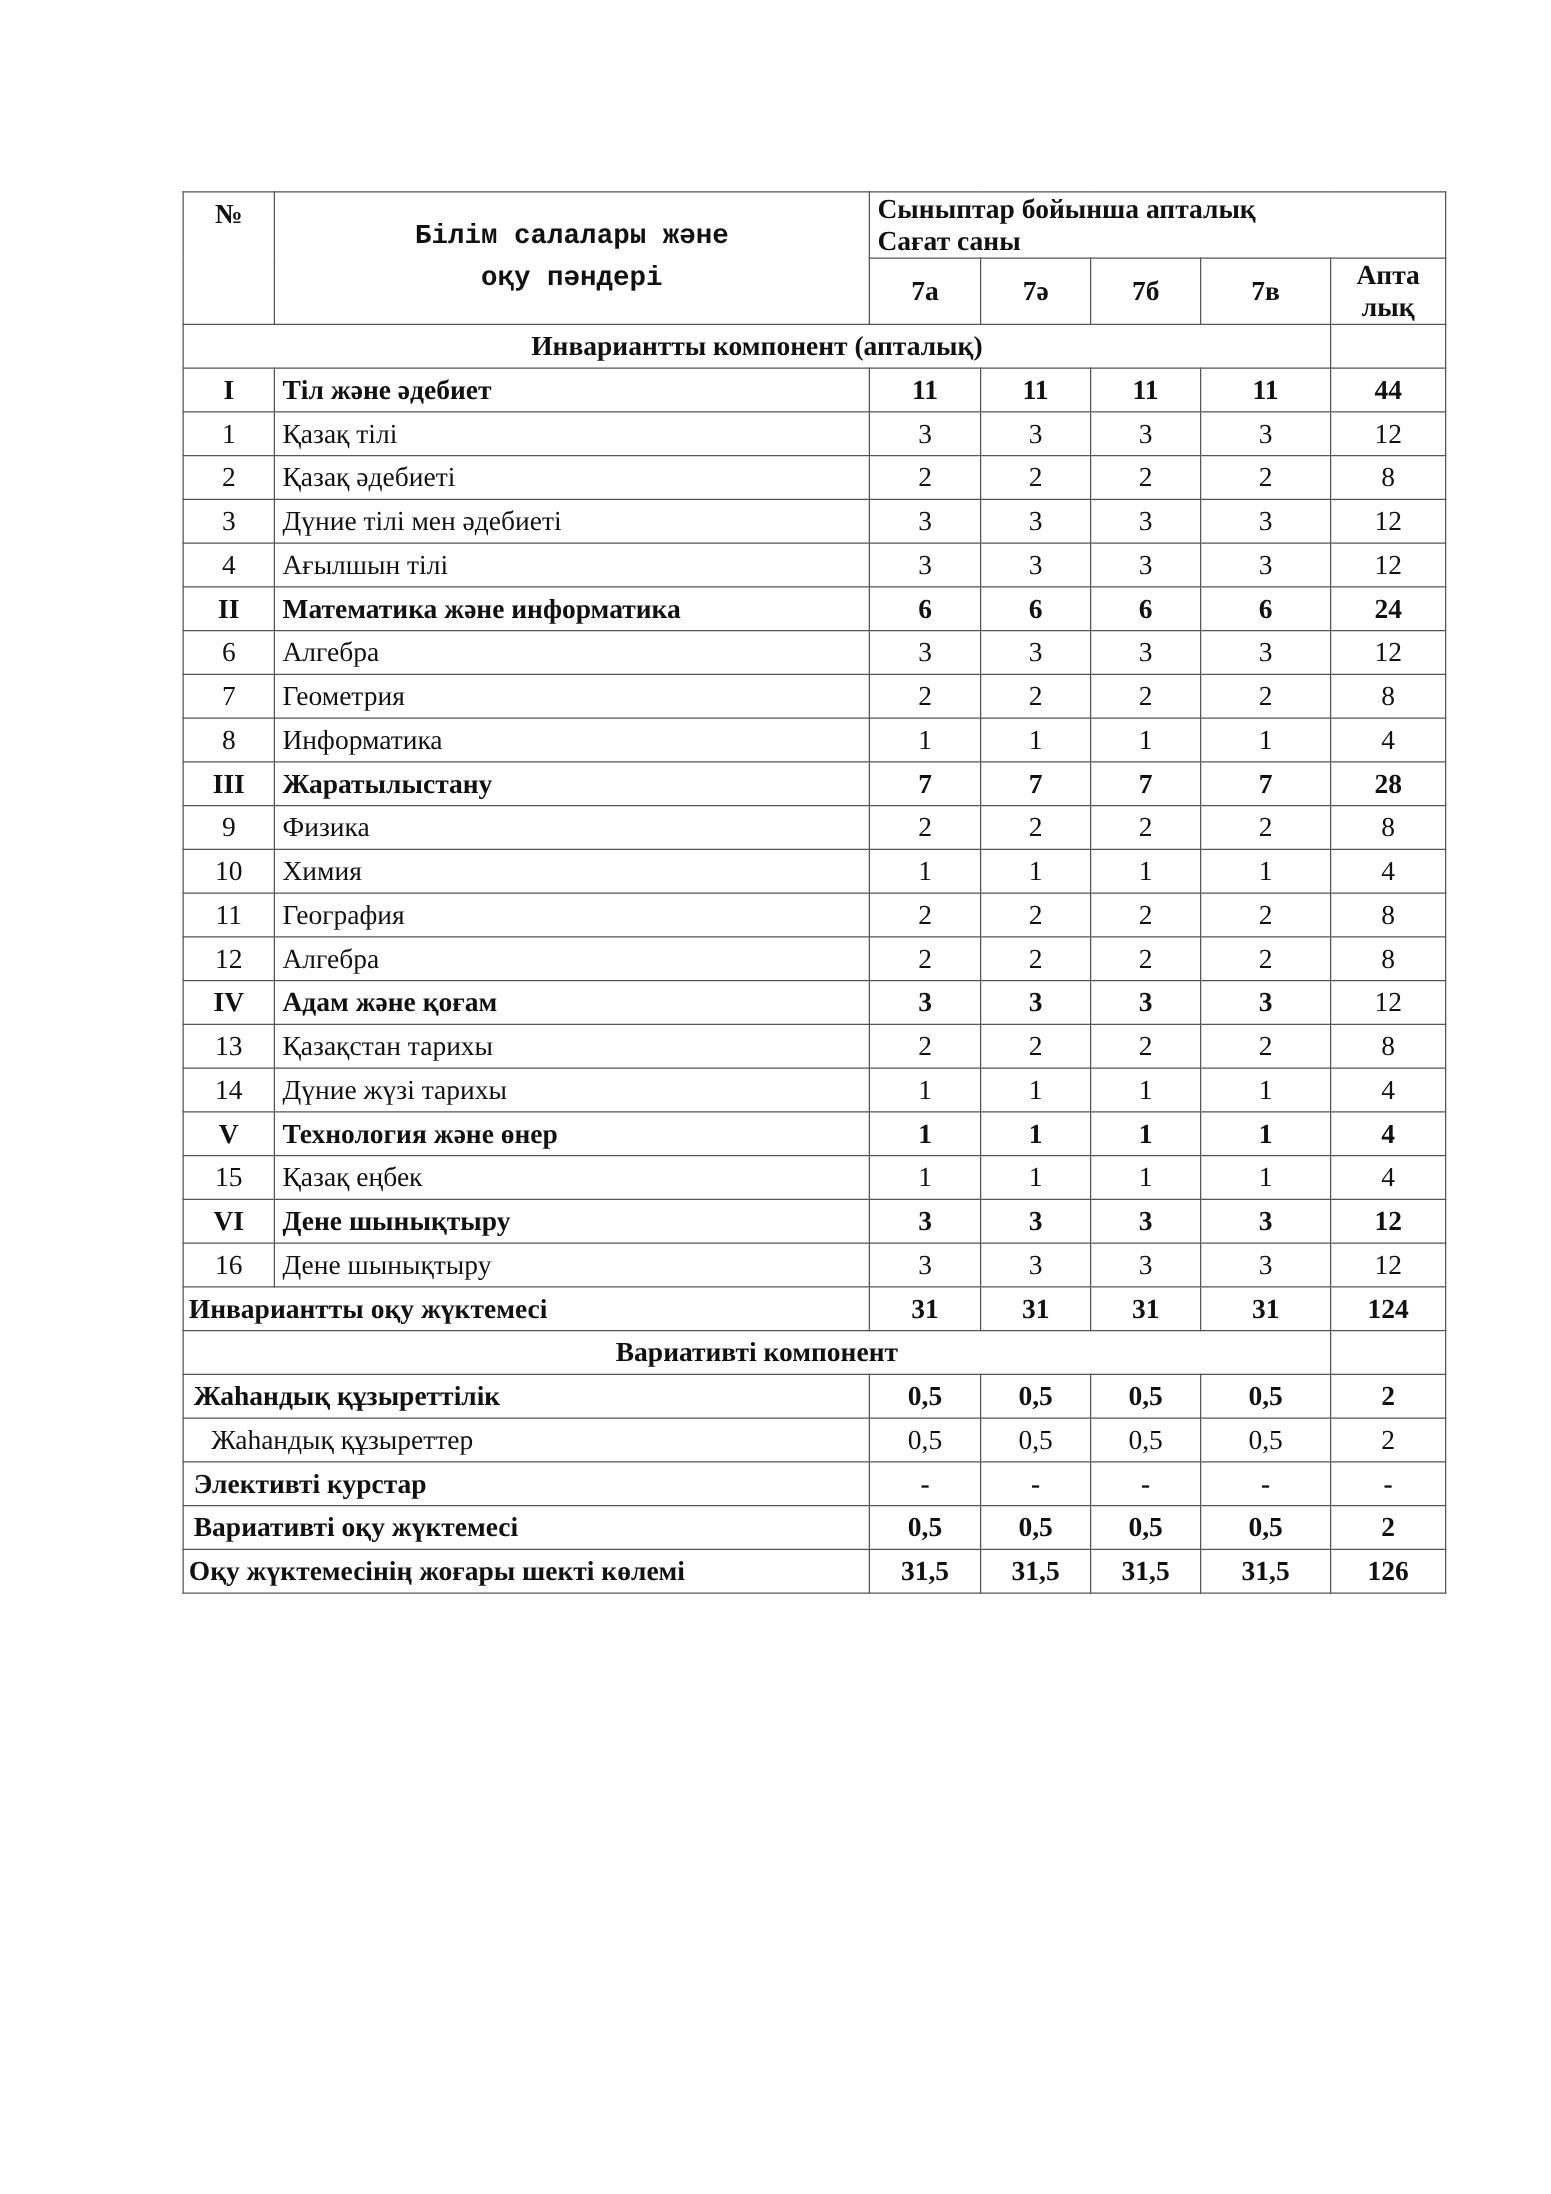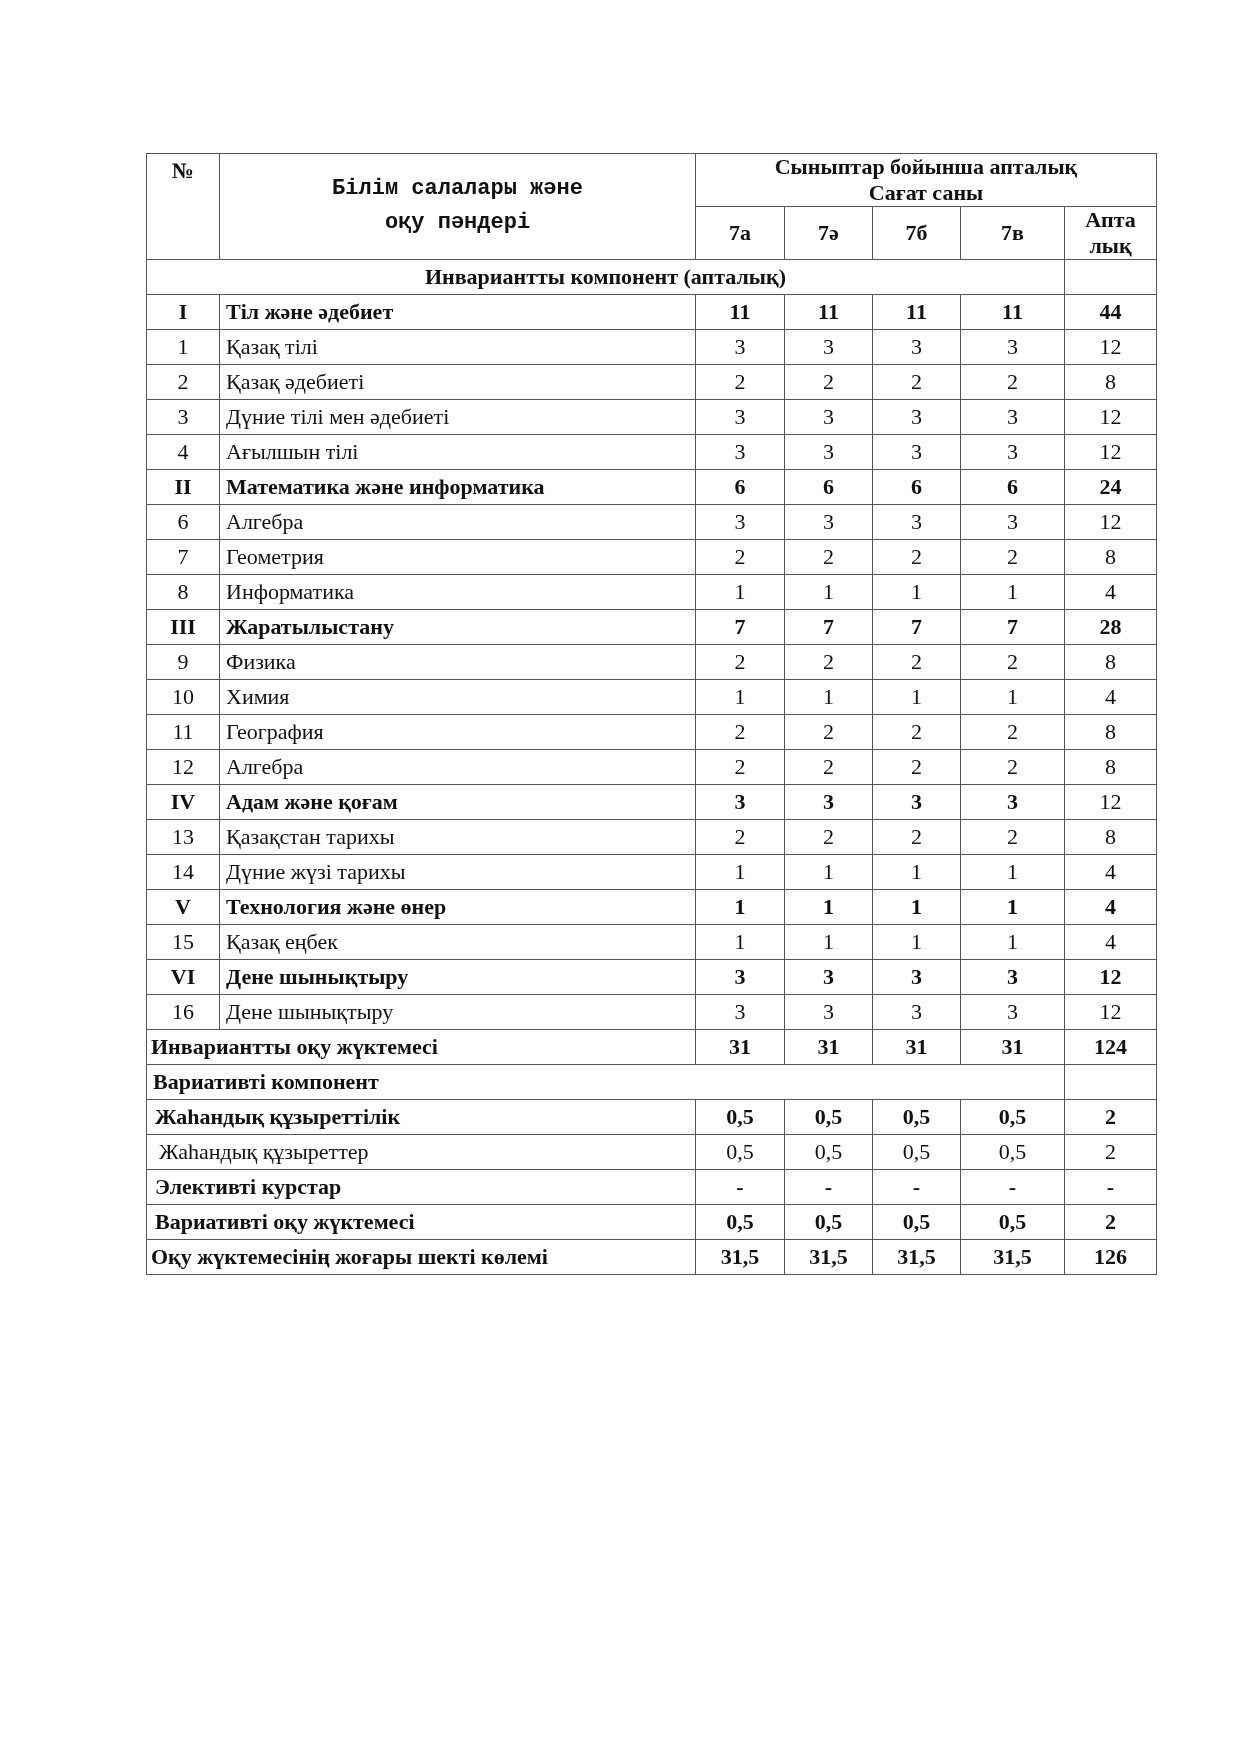--- a/index.html
+++ b/index.html
@@ -5,25 +5,25 @@
   html, body { margin: 0; padding: 0; background: #ffffff; }
   body { width: 1241px; height: 1755px; position: relative; overflow: hidden;
          font-family: "Liberation Serif", "DejaVu Serif", serif; color: #111; }
   table.plan { position: absolute; left: 146px; top: 153px; width: 1010px;
                border-collapse: collapse; table-layout: fixed; font-size: 22px; }
   table.plan td { border: 1.5px solid #555; padding: 0 6px; height: 34px;
                   line-height: 26px; vertical-align: middle; }
   .c { text-align: center; }
   .b { font-weight: bold; }
   .top { vertical-align: top !important; padding-top: 4px !important; }
-  td.hdr-cap { height: 74px; text-align: center; font-weight: bold; line-height: 34px; vertical-align: top; padding-top: 2px; font-family: Liberation Serif, serif; }
+  td.hdr-cap { height: 74px; text-align: left; font-weight: bold; line-height: 34px; vertical-align: top; padding-top: 2px; font-family: Liberation Serif, serif; }
   td.hdr-cls { height: 62px; text-align: center; font-weight: bold; vertical-align: top; padding-top: 4px; line-height: 30px; }
   td.num { text-align: center; padding: 0; }
   td.subj { padding-left: 8px; }
-  td.var-head { height: 66px; vertical-align: top; padding-top: 2px; text-align: left; font-weight: bold; }
+  td.var-head { height: 66px; vertical-align: top; padding-top: 2px; text-align: center; font-weight: bold; }
 </style>
 </head>
 <body>
 
 <table class="plan">
   <colgroup>
     <col style="width:73px">
       <col style="width:476px">
     <col style="width:89px">
       <col style="width:88px">
@@ -260,21 +260,21 @@
       </tr>
       <tr>
         <td colspan="2" class="b" style="padding-left:8px">Жаһандық  құзыреттілік</td>
         <td class="c b">0,5</td>
         <td class="c b">0,5</td>
         <td class="c b">0,5</td>
         <td class="c b">0,5</td>
         <td class="c b">2</td>
       </tr>
       <tr>
-        <td colspan="2" class="" style="padding-left:12px">Жаһандық құзыреттер</td>
+        <td colspan="2" class="" style="padding-left:22px">Жаһандық құзыреттер</td>
         <td class="c">0,5</td>
         <td class="c">0,5</td>
         <td class="c">0,5</td>
         <td class="c">0,5</td>
         <td class="c">2</td>
       </tr>
       <tr>
         <td colspan="2" class="b" style="padding-left:8px">Элективті  курстар</td>
         <td class="c b">-</td>
         <td class="c b">-</td>

